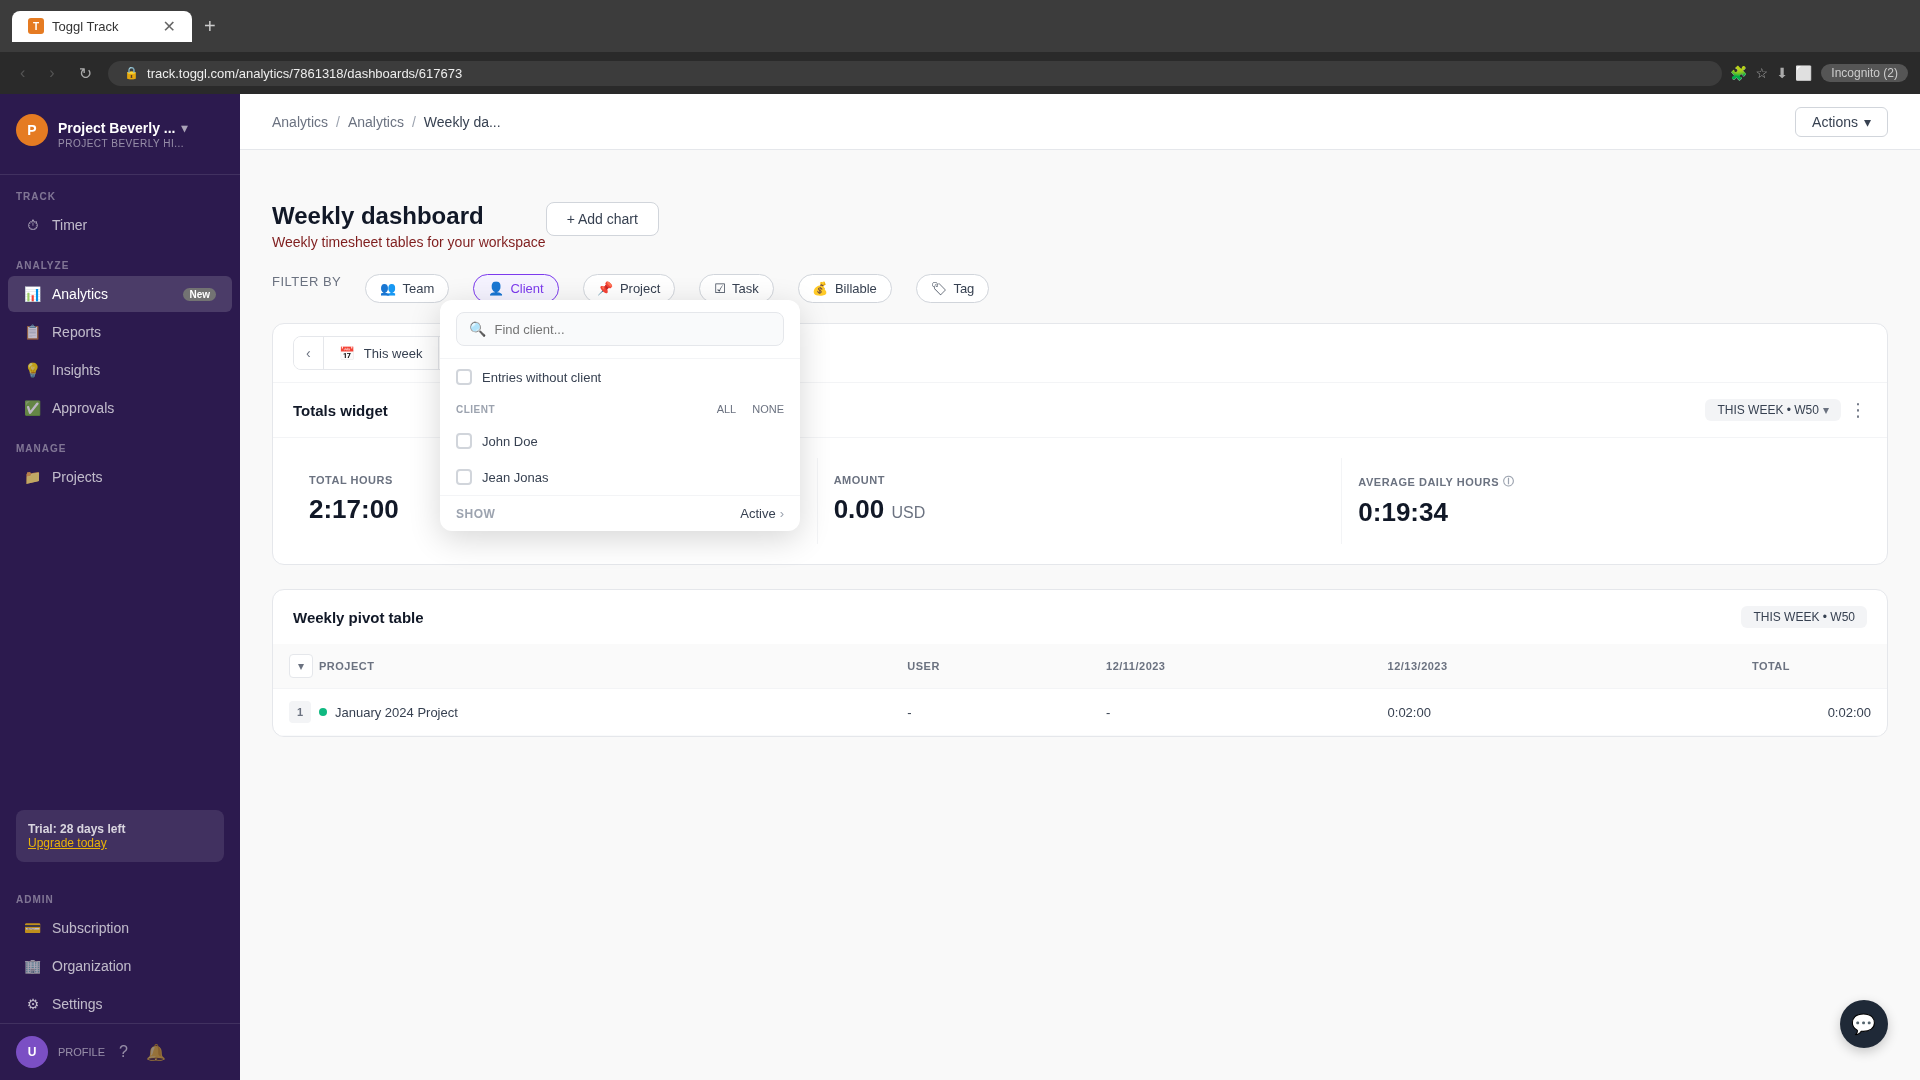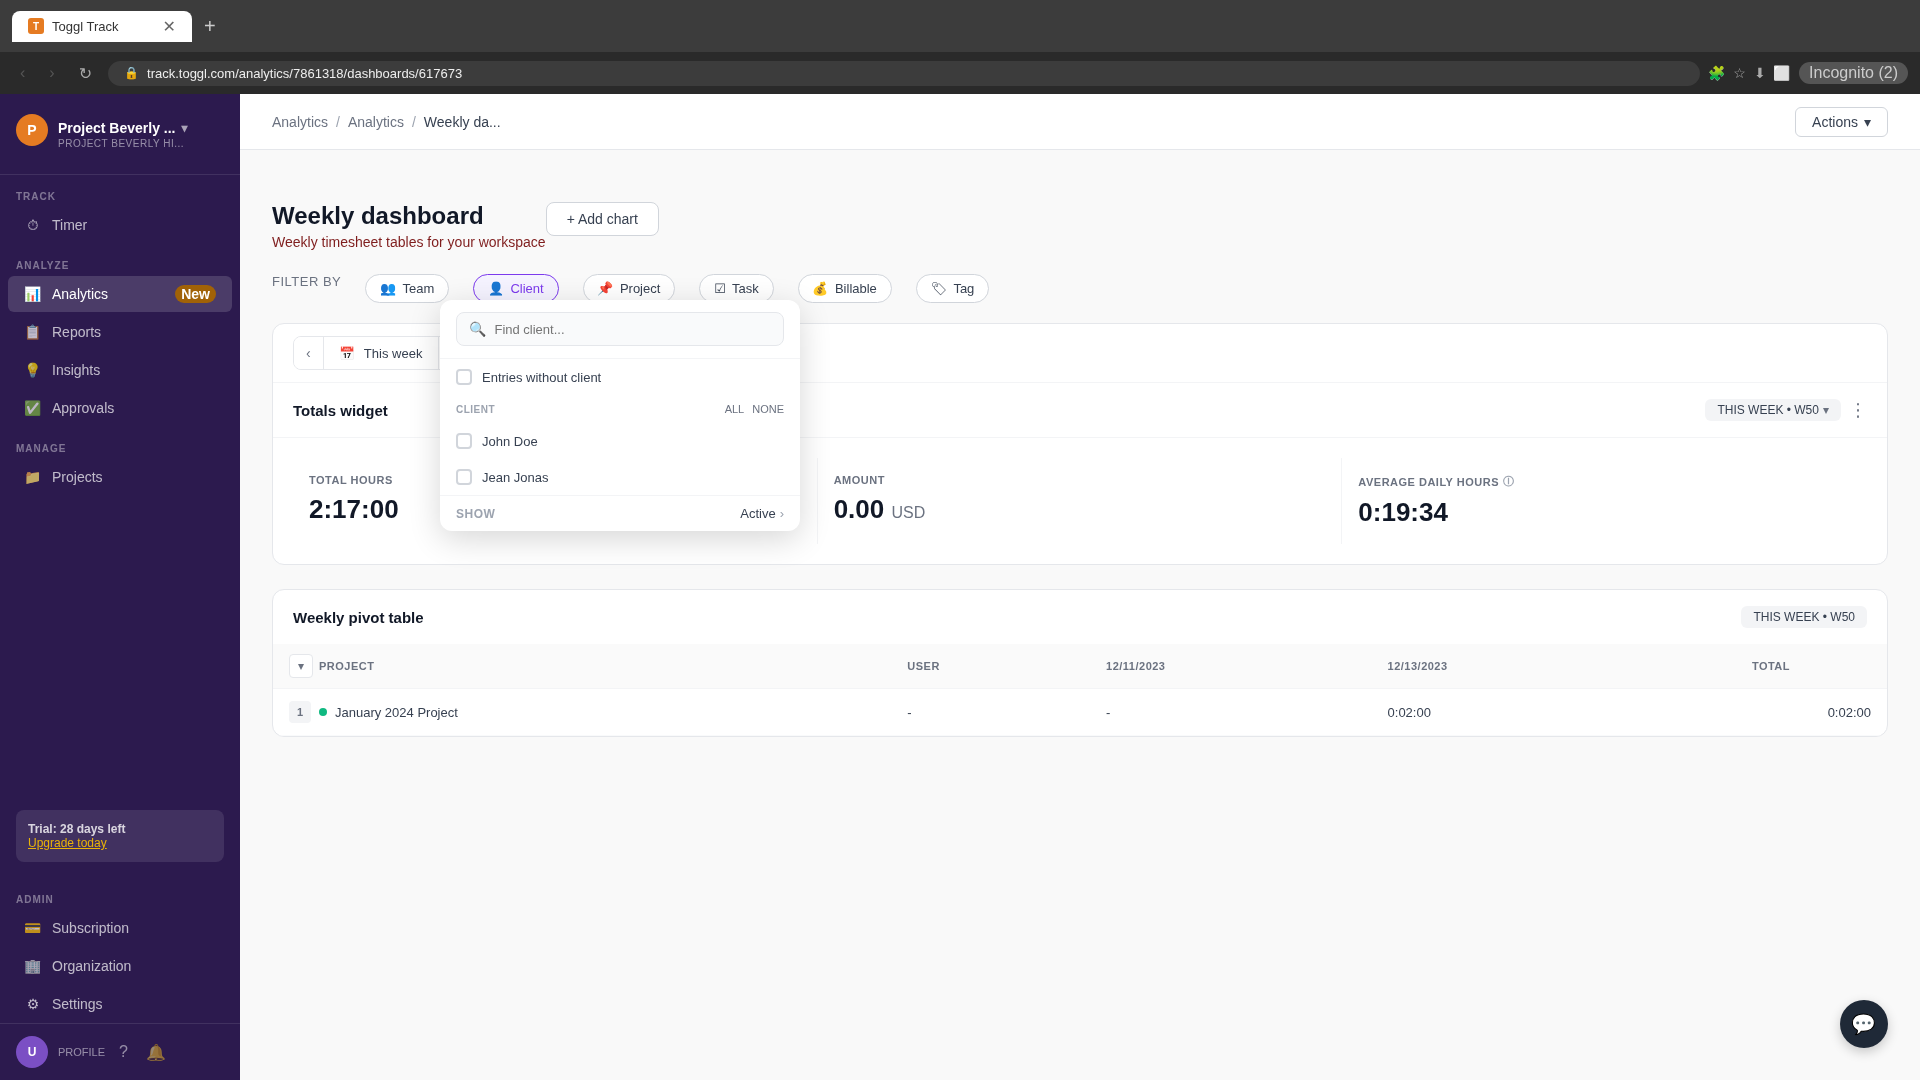--- a/index.html
+++ b/index.html
@@ -11,37 +11,37 @@
     .browser-tab { background: #fff; border-radius: 8px 8px 0 0; padding: 6px 16px; display: flex; align-items: center; gap: 8px; font-size: 13px; color: #333; min-width: 180px; }
     .browser-tab .favicon { width: 16px; height: 16px; background: #e57b22; border-radius: 3px; display: flex; align-items: center; justify-content: center; color: white; font-size: 10px; font-weight: bold; }
     .browser-tab .close-btn { margin-left: auto; color: #666; cursor: pointer; font-size: 16px; }
     .new-tab-btn { background: none; border: none; color: #ccc; font-size: 20px; cursor: pointer; padding: 4px 8px; }
     .browser-nav { background: #2a2a2a; height: 42px; display: flex; align-items: center; padding: 0 12px; gap: 8px; flex-shrink: 0; }
     .nav-btn { background: none; border: none; color: #aaa; font-size: 16px; cursor: pointer; padding: 4px 8px; }
     .nav-btn.disabled { color: #555; }
     .address-bar { flex: 1; background: #3c3c3c; border-radius: 20px; padding: 5px 16px; color: #eee; font-size: 13px; display: flex; align-items: center; gap: 8px; }
     .address-bar .lock-icon { color: #888; font-size: 12px; }
     .nav-actions { display: flex; gap: 8px; align-items: center; color: #aaa; font-size: 14px; }
-    .incognito-badge { background: #555; border-radius: 12px; padding: 2px 10px; font-size: 16px; color: #ccc; }
+    .incognito-badge { background: #555; border-radius: 12px; padding: 2px 10px; font-size: 12px; color: #ccc; }
 
     
     .app { display: flex; flex: 1; overflow: hidden; }
 
     
     .sidebar { width: 240px; background: #2c1a4e; color: white; display: flex; flex-direction: column; flex-shrink: 0; padding: 0; }
     .sidebar-header { padding: 20px 16px; border-bottom: 1px solid rgba(255,255,255,0.1); }
     .workspace-logo { width: 32px; height: 32px; background: #e57b22; border-radius: 50%; display: flex; align-items: center; justify-content: center; color: white; font-weight: bold; font-size: 14px; margin-bottom: 8px; }
     .workspace-name { font-size: 14px; font-weight: 700; color: white; display: flex; align-items: center; gap: 6px; }
     .workspace-sub { font-size: 10px; color: rgba(255,255,255,0.5); margin-top: 2px; letter-spacing: 0.5px; }
     .workspace-chevron { color: rgba(255,255,255,0.6); font-size: 12px; }
     .sidebar-section-label { padding: 16px 16px 4px; font-size: 10px; color: rgba(255,255,255,0.4); letter-spacing: 1px; font-weight: 600; text-transform: uppercase; }
     .sidebar-item { display: flex; align-items: center; gap: 10px; padding: 9px 16px; font-size: 14px; color: rgba(255,255,255,0.7); cursor: pointer; border-radius: 6px; margin: 1px 8px; }
     .sidebar-item.active { background: rgba(255,255,255,0.15); color: white; }
     .sidebar-item .item-icon { width: 18px; height: 18px; display: flex; align-items: center; justify-content: center; }
-    .new-badge { background: #a16207; color: white; font-size: 14px; padding: 1px 6px; border-radius: 10px; font-weight: 600; margin-left: auto; }
+    .new-badge { background: #737373; color: white; font-size: 10px; padding: 1px 6px; border-radius: 10px; font-weight: 600; margin-left: auto; }
     .sidebar-footer { margin-top: auto; padding: 16px; }
     .trial-box { background: rgba(255,255,255,0.1); border-radius: 8px; padding: 12px; font-size: 12px; }
     .trial-text { color: rgba(255,255,255,0.8); font-weight: 600; }
     .trial-link { color: #eab308; text-decoration: underline; cursor: pointer; font-size: 12px; }
     .sidebar-bottom { padding: 12px 16px; display: flex; align-items: center; gap: 10px; border-top: 1px solid rgba(255,255,255,0.1); }
     .avatar { width: 32px; height: 32px; background: #7b4fc4; border-radius: 50%; display: flex; align-items: center; justify-content: center; color: white; font-size: 12px; font-weight: bold; }
     .profile-label { font-size: 11px; color: rgba(255,255,255,0.5); }
     .sidebar-icon-btn { background: none; border: none; color: rgba(255,255,255,0.5); cursor: pointer; font-size: 16px; padding: 4px; }
 
     
@@ -109,21 +109,21 @@
     .client-dropdown { position: fixed; z-index: 200; background: white; border-radius: 12px; box-shadow: 0 8px 32px rgba(0,0,0,0.16); width: 360px; overflow: hidden; top: 300px; left: 440px; }
     .dropdown-search { padding: 12px 16px; border-bottom: 1px solid #f3f4f6; }
     .search-input-wrapper { display: flex; align-items: center; gap: 8px; background: #f9fafb; border-radius: 8px; padding: 8px 12px; border: 1px solid #e5e7eb; }
     .search-icon { color: #9ca3af; font-size: 14px; }
     .search-input { border: none; background: none; font-size: 13px; color: #374151; outline: none; flex: 1; }
     .dropdown-item { display: flex; align-items: center; gap: 10px; padding: 10px 16px; font-size: 13px; color: #374151; cursor: pointer; }
     .checkbox { width: 16px; height: 16px; border: 2px solid #d1d5db; border-radius: 4px; flex-shrink: 0; display: flex; align-items: center; justify-content: center; }
     .client-section { padding: 8px 16px 4px; }
     .client-label-row { display: flex; align-items: center; justify-content: space-between; margin-bottom: 4px; }
     .client-section-label { font-size: 10px; color: #9ca3af; text-transform: uppercase; letter-spacing: 0.5px; font-weight: 600; }
-    .all-none-btns { display: flex; gap: 8px; }
+    .all-none-btns { display: flex; gap: 16px; }
     .all-btn, .none-btn { font-size: 11px; color: #6b7280; cursor: pointer; background: none; border: none; font-weight: 500; }
     .dropdown-footer { padding: 10px 16px; border-top: 1px solid #f3f4f6; display: flex; align-items: center; justify-content: space-between; }
     .show-label { font-size: 12px; color: #9ca3af; font-weight: 600; text-transform: uppercase; letter-spacing: 0.5px; }
     .active-link { display: flex; align-items: center; gap: 4px; font-size: 13px; color: #374151; cursor: pointer; }
     .active-link .chevron { color: #9ca3af; }
 
     
     .chat-btn { position: fixed; bottom: 32px; right: 32px; width: 48px; height: 48px; background: #1f2937; border-radius: 50%; display: flex; align-items: center; justify-content: center; cursor: pointer; box-shadow: 0 4px 12px rgba(0,0,0,0.2); z-index: 50; }
     .chat-icon { color: white; font-size: 20px; }
 

